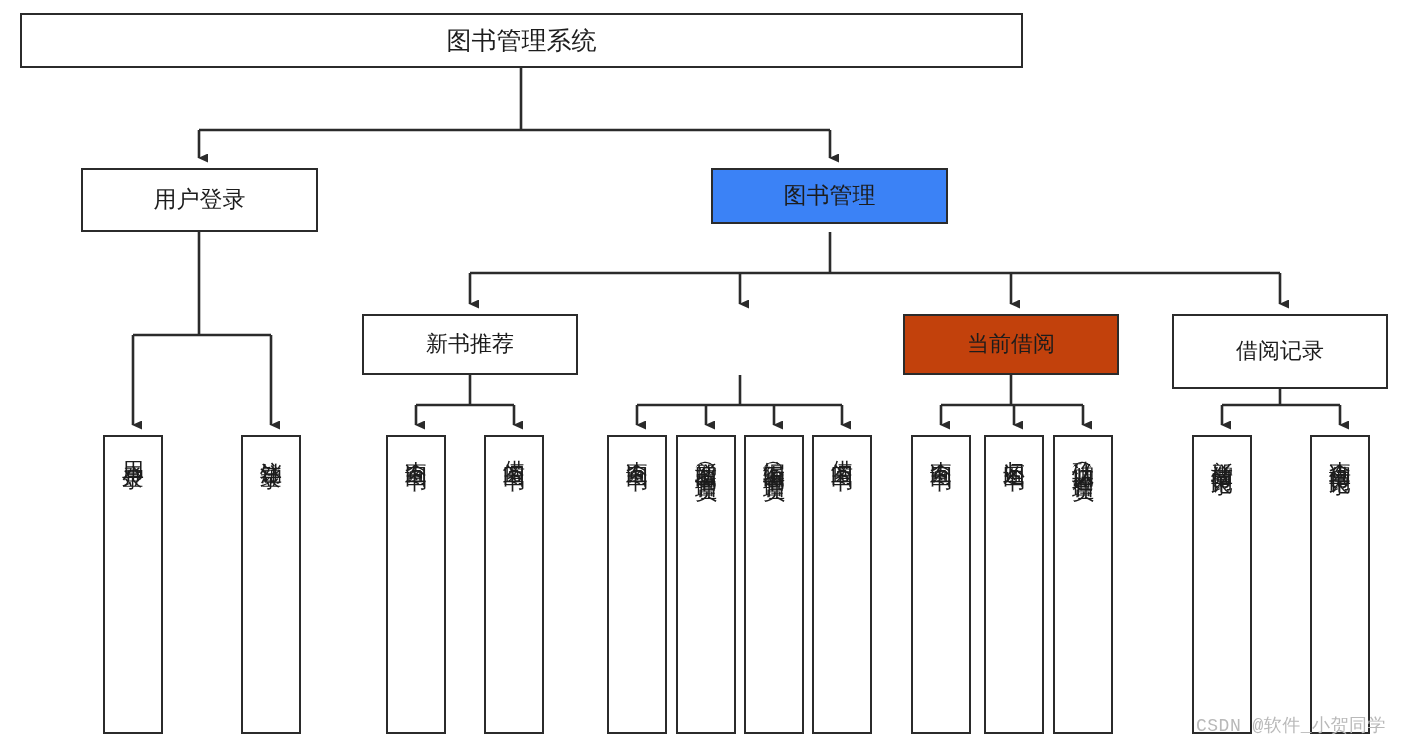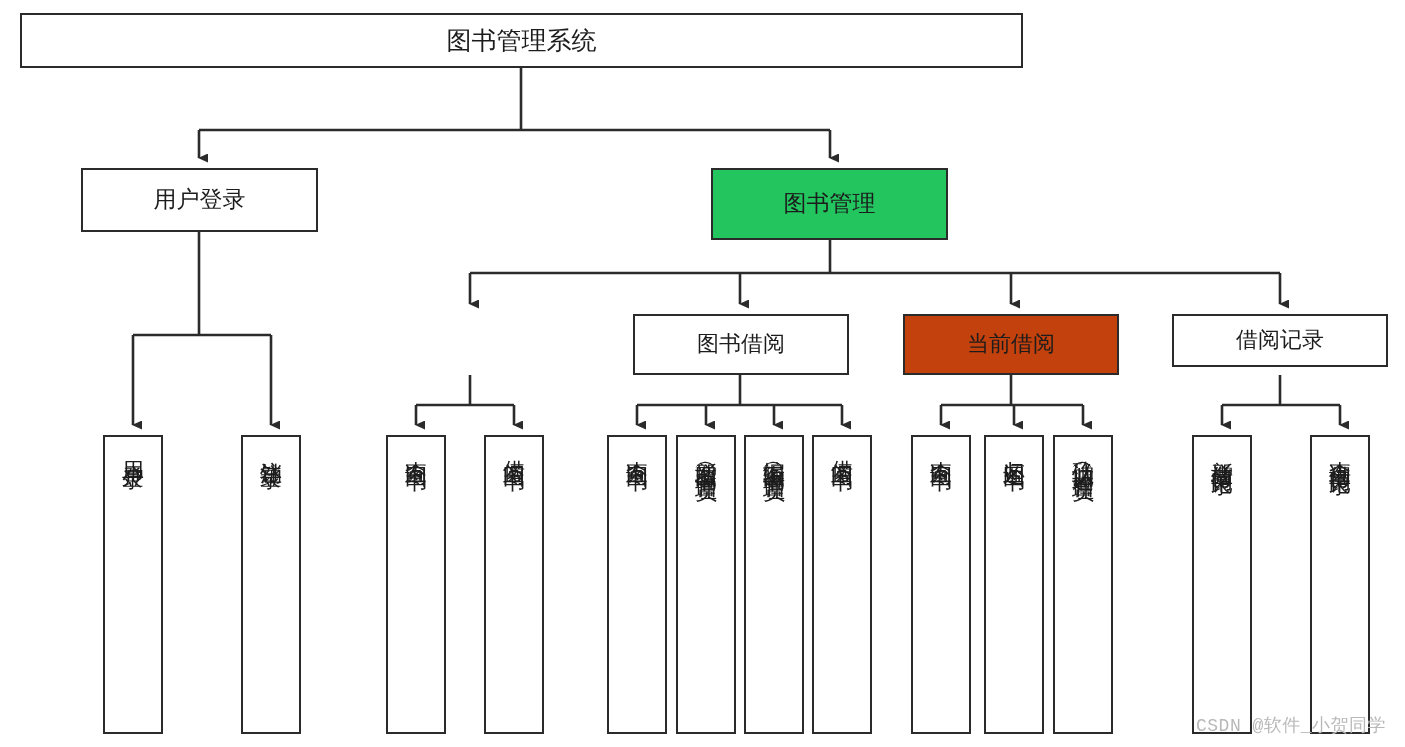--- a/index.html
+++ b/index.html
@@ -121,31 +121,31 @@
     </g>
   </svg>
 
   <div class="node root" style="left: 20px; top: 13px; width: 1003px; height: 55px; border-color: rgb(43, 43, 43); background: rgb(255, 255, 255); color: rgb(28, 28, 28);">
     <span class="lbl">图书管理系统</span>
   </div>
 
   <div class="node lvl2" style="left: 81px; top: 168px; width: 237px; height: 64px; border-color: rgb(43, 43, 43); background: rgb(255, 255, 255); color: rgb(28, 28, 28);">
     <span class="lbl">用户登录</span>
   </div>
-  <div class="node lvl2" style="left: 711px; top: 168px; width: 237px; height: 72px; border-color: rgb(43, 43, 43); background: #22c55e; color: rgb(28, 28, 28);">
+  <div class="node lvl2" style="left: 711px; top: 168px; width: 237px; height: 56px; border-color: rgb(43, 43, 43); background: #3b82f6; color: rgb(28, 28, 28);">
     <span class="lbl">图书管理</span>
   </div>
 
-  <div class="node lvl3" style="left: 633px; top: 314px; width: 216px; height: 61px; border-color: rgb(43, 43, 43); background: rgb(255, 255, 255); color: rgb(28, 28, 28);">
-    <span class="lbl">图书借阅</span>
+  <div class="node lvl3" style="left: 362px; top: 314px; width: 216px; height: 61px; border-color: rgb(43, 43, 43); background: rgb(255, 255, 255); color: rgb(28, 28, 28);">
+    <span class="lbl">新书推荐</span>
   </div>
   <div class="node lvl3" style="left: 903px; top: 314px; width: 216px; height: 61px; border-color: rgb(43, 43, 43); background: #c2410c; color: rgb(28, 28, 28);">
     <span class="lbl">当前借阅</span>
   </div>
-  <div class="node lvl3" style="left: 1172px; top: 314px; width: 216px; height: 53px; border-color: rgb(43, 43, 43); background: rgb(255, 255, 255); color: rgb(28, 28, 28);">
+  <div class="node lvl3" style="left: 1172px; top: 314px; width: 216px; height: 75px; border-color: rgb(43, 43, 43); background: rgb(255, 255, 255); color: rgb(28, 28, 28);">
     <span class="lbl">借阅记录</span>
   </div>
 
   <div class="node leaf" style="left: 103px; top: 435px; width: 60px; height: 299px; border-color: rgb(43, 43, 43); background: rgb(255, 255, 255); color: rgb(28, 28, 28);">
     <span class="lbl">用户登录</span>
   </div>
   <div class="node leaf" style="left: 241px; top: 435px; width: 60px; height: 299px; border-color: rgb(43, 43, 43); background: rgb(255, 255, 255); color: rgb(28, 28, 28);">
     <span class="lbl">注销登录</span>
   </div>
   <div class="node leaf" style="left: 386px; top: 435px; width: 60px; height: 299px; border-color: rgb(43, 43, 43); background: rgb(255, 255, 255); color: rgb(28, 28, 28);">

